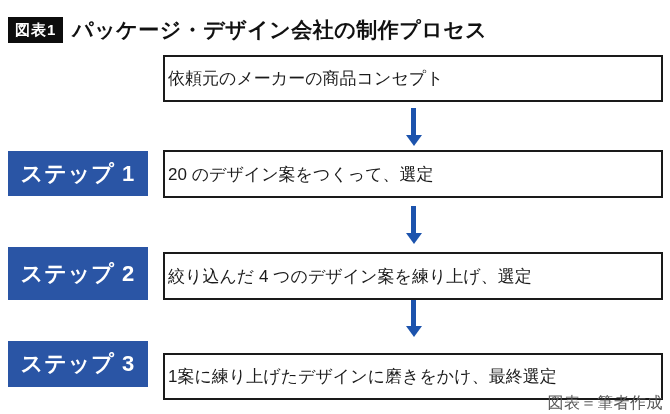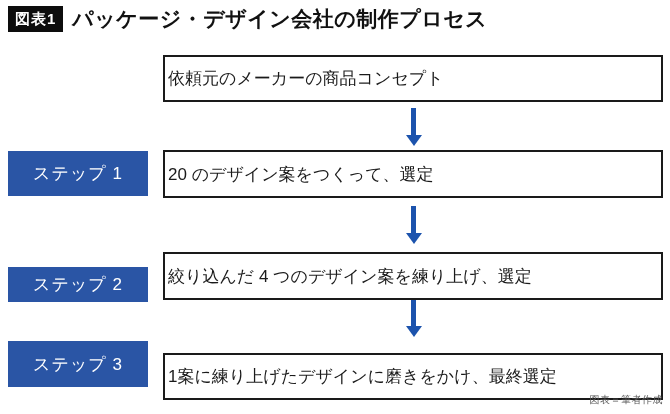--- a/index.html
+++ b/index.html
@@ -2,65 +2,65 @@
 <html style="--accent-blue: #2A55A5; --arrow-blue: #1C53AD; --border-dark: #1A1A1A; --credit-gray: #595959; --badge-black: #0D0D0D;"><head>
 <meta charset="utf-8">
 <style>
   * { margin:0; padding:0; box-sizing:border-box; }
   html,body { background:#ffffff; }
   .canvas {
     position:relative; width:670px; height:414px; background:#ffffff;
     font-family:"Liberation Sans","DejaVu Sans",sans-serif; overflow:hidden;
     color:#1a1a1a;
   }
-  .header { position:absolute; left:8px; top:5px; display:flex; align-items:center; gap:9px; }
+  .header { position:absolute; left:8px; top:16px; display:flex; align-items:center; gap:9px; }
   .badge {
     background:#0d0d0d; color:#ffffff; font-weight:bold; font-size:15px;
     line-height:1; padding:5px 7px 6px; letter-spacing:1px; white-space:nowrap;
   }
   .title { font-weight:bold; font-size:21px; color:#111111; white-space:nowrap; letter-spacing:0.5px; }
 
   .cbox {
     position:absolute; left:163px; width:500px;
     border:2px solid var(--border-dark, #1a1a1a); background:#ffffff;
     display:flex; align-items:center; padding-left:3px;
     font-size:17px; font-weight:500; color:#1a1a1a; white-space:nowrap;
   }
   .cbox.r0 { top:55px;  height:47px; }
   .cbox.r1 { top:150px; height:48px; }
   .cbox.r2 { top:252px; height:48px;text-align:center; }
   .cbox.r3 { top:353px; height:47px; }
 
   .steplabel {
     position:absolute; left:8px; width:140px;
     background:var(--accent-blue, #2A55A5); color:#ffffff;
-    font-weight:normal; font-size:17px; letter-spacing:1px;
+    font-weight:bold; font-size:22px; letter-spacing:1px;
     display:flex; align-items:center; justify-content:center; white-space:nowrap;
   }
   .steplabel.s1 { top:151px; height:45px; }
-  .steplabel.s2 { top:267px; height:35px; }
+  .steplabel.s2 { top:247px; height:53px; }
   .steplabel.s3 { top:341px; height:46px;text-align:center; }
 
   .arrow {
     position:absolute; left:405px; width:17px;
     display:flex; flex-direction:column; align-items:center;
   }
   .arrow.a1 { top:108px; height:38px; }
   .arrow.a2 { top:206px; height:38px; }
   .arrow.a3 { top:300px; height:37px; }
   .arrow .stem { width:5px; flex:1 1 auto; background:var(--arrow-blue, #1C53AD); }
   .arrow .head {
     width:0; height:0; flex:0 0 auto;
     border-left:8px solid transparent; border-right:8px solid transparent;
     border-top:11px solid var(--arrow-blue, #1C53AD);
   }
 
   .credit {
     position:absolute; right:7px; top:393px;
-    font-size:10px; color:var(--credit-gray, #595959); letter-spacing:0.5px;
+    font-size:16px; color:var(--credit-gray, #595959); letter-spacing:0.5px;
   }
 </style>
 </head>
 <body>
 
 <div class="canvas">
 
   <div class="header">
     <span class="badge">図表1</span>
     <span class="title">パッケージ・デザイン会社の制作プロセス</span>

